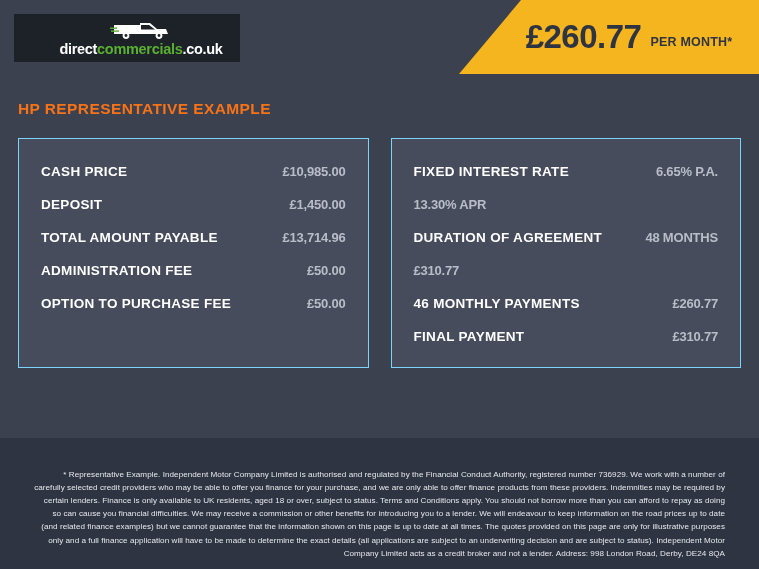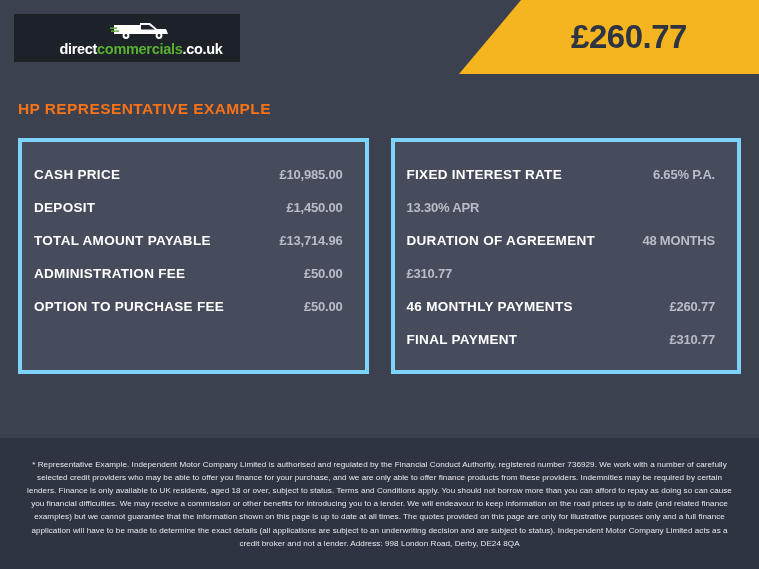--- a/index.html
+++ b/index.html
@@ -93,22 +93,22 @@
 
   
   .panels {
     display: flex;
     gap: 22px;
     margin: 20px 18px 0 18px;
   }
   .panel {
     flex: 1;
     background: #474c5c;
-    border: 4px solid #7dd3fc;
-    padding: 16px 20px 14px 10px;
+    border: 1px solid #7dd3fc;
+    padding: 16px 20px 14px 20px;
   }
   .row {
     display: flex;
     justify-content: space-between;
     align-items: baseline;
     padding: 9px 2px 9px 2px;
   }
   .row .label {
     color: #ffffff;
     font-size: 13.5px;
@@ -126,26 +126,26 @@
   
   .disclaimer {
     position: absolute;
     left: 0; right: 0;
     top: 438px;
     height: 131px;
     background: #2f3442;
     padding: 12px 16px 10px 16px;
   }
   .disclaimer p {
-    margin: 8px;
+    margin: 18px;
     color: #e6e8ed;
     font-size: 8.1px;
     line-height: 1.62;
     letter-spacing: 0.05px;
-    text-align: center;
+    text-align: right;
   }
 </style>
 </head>
 <body>
 
 <div id="page">
 
   <div class="header">
 
     <div class="logo-box">
@@ -163,20 +163,21 @@
           </svg>
         </div>
         <div class="logo-text">
           <span class="w1">direct</span><span class="w2">commercials</span><span class="w3">.co.uk</span>
         </div>
       </div>
     </div>
 
     <div class="price-banner">
       <span class="price-amount">£260.77</span>
+      <span class="price-sub">PER MONTH*</span>
     </div>
 
   </div>
 
   <div class="title">HP REPRESENTATIVE EXAMPLE</div>
 
   <div class="panels">
 
     <div class="panel">
       <div class="row">

